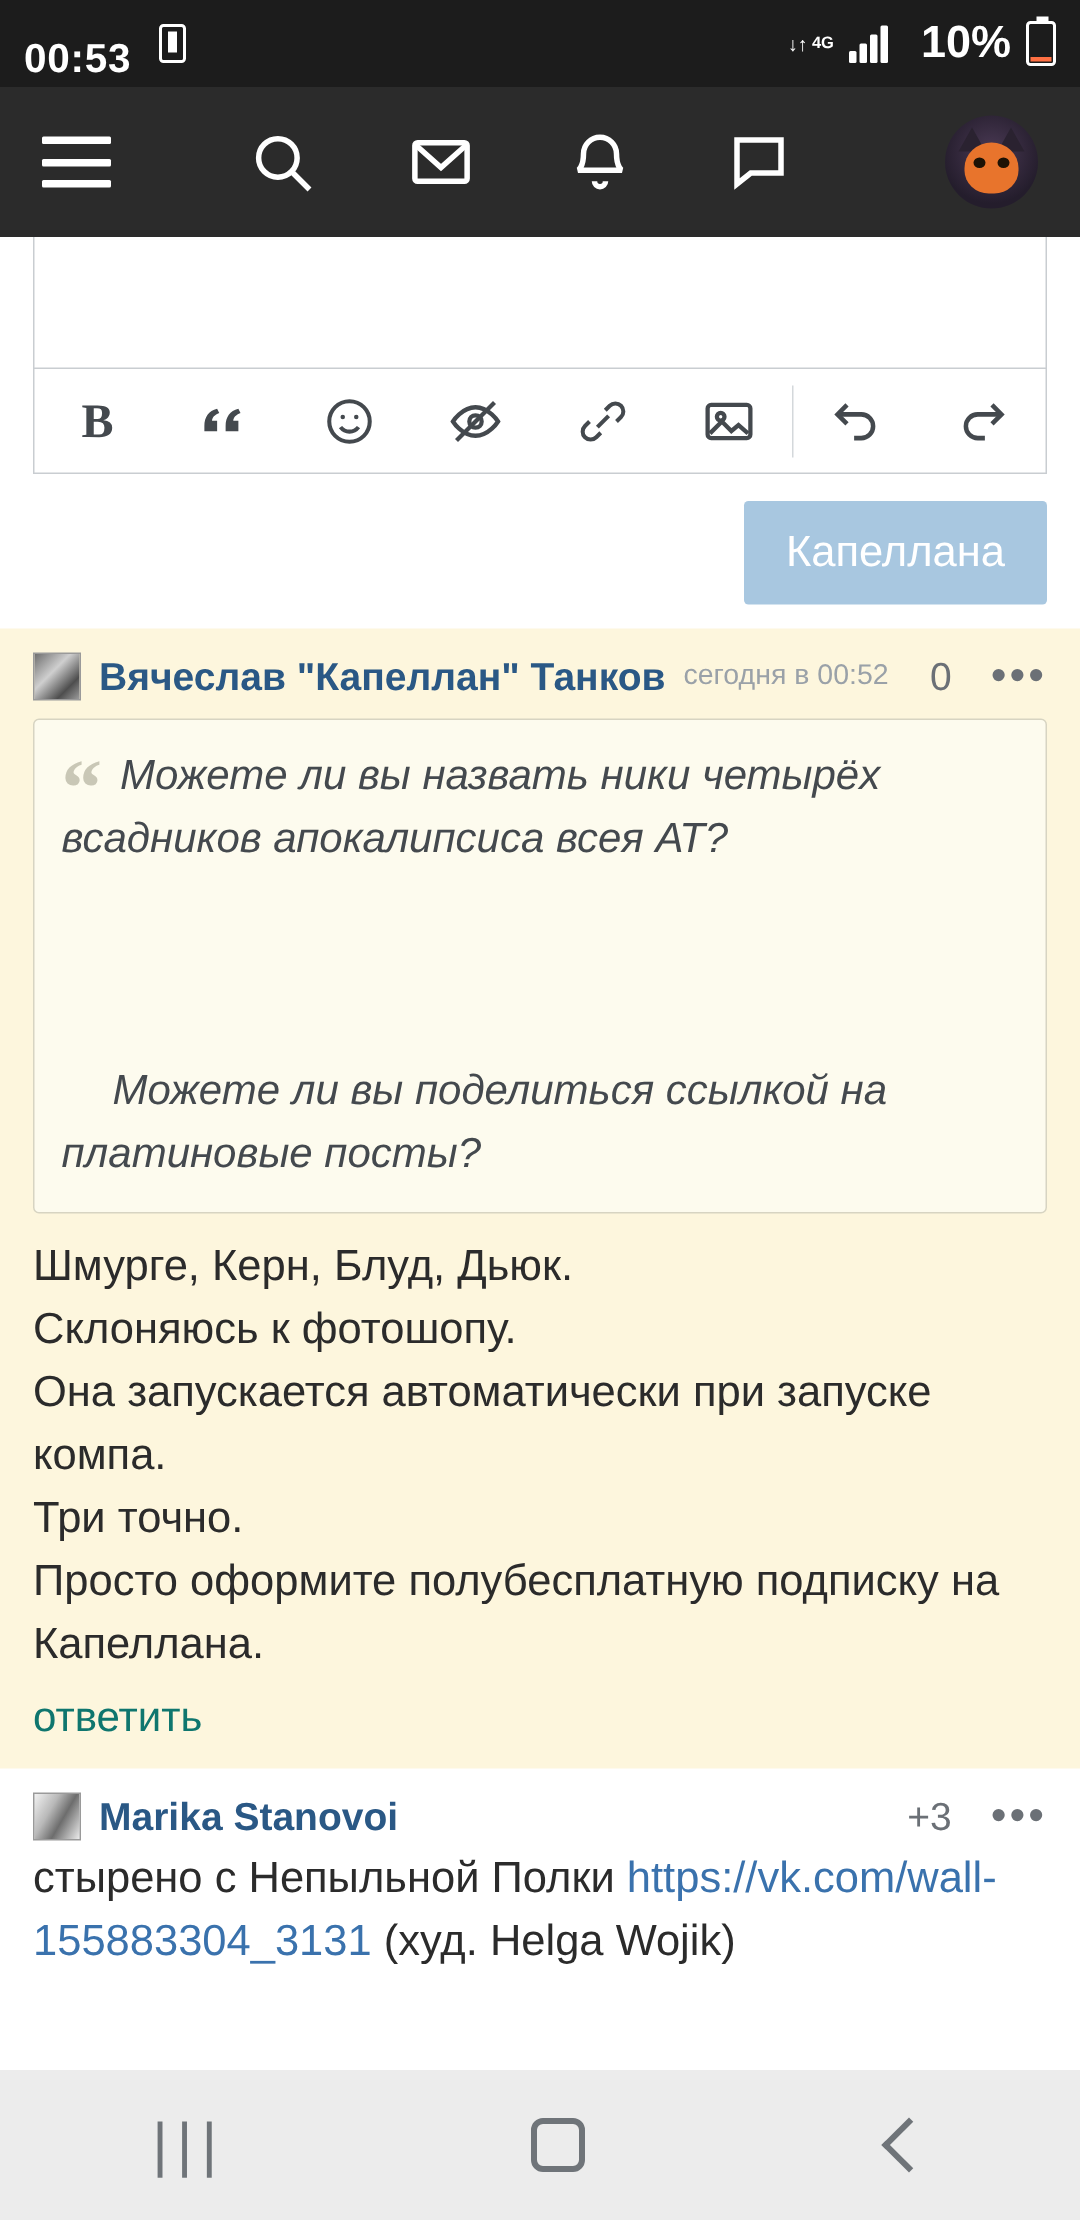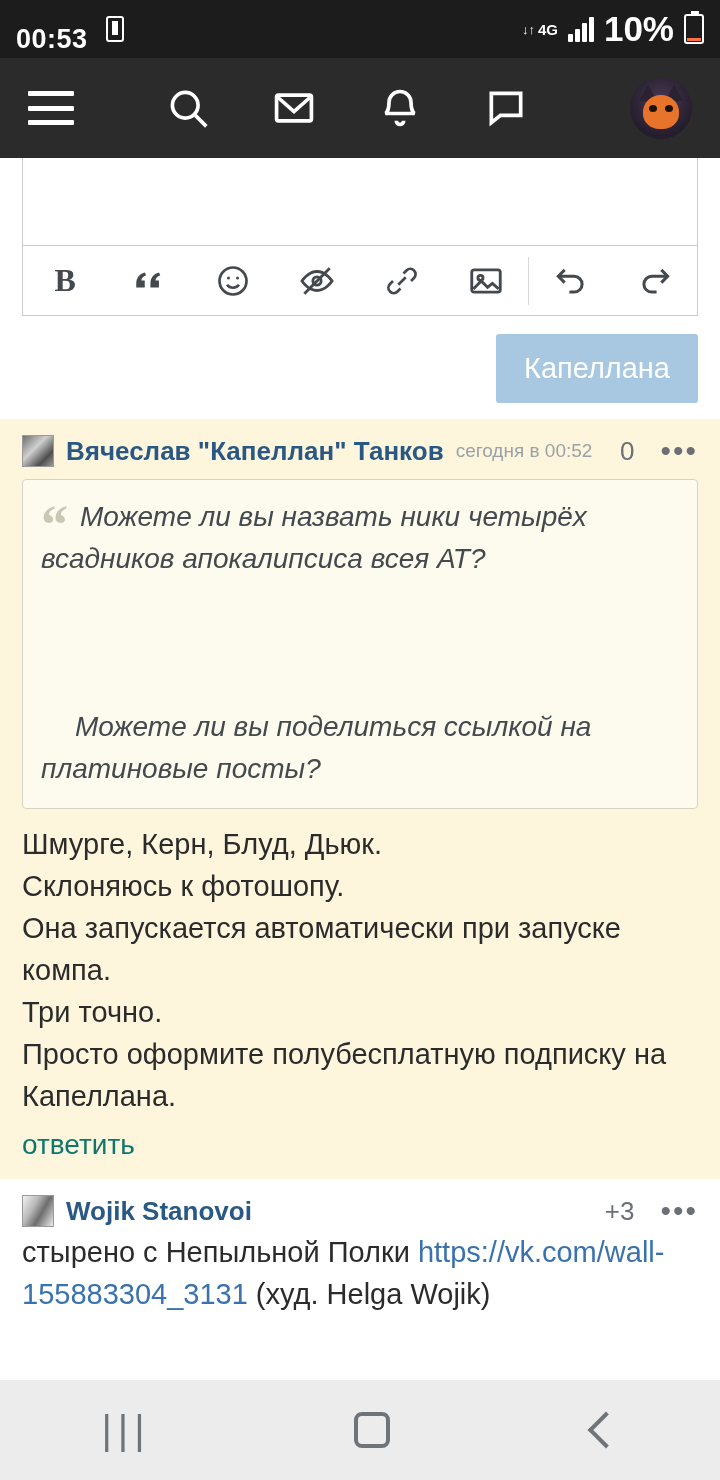--- a/index.html
+++ b/index.html
@@ -41,31 +41,31 @@
   .statusbar .spacer { flex: 1; }
   .statusbar .right-group {
     display: flex;
     align-items: center;
     gap: 10px;
   }
   .net4g {
     display: flex; align-items: center; gap: 3px;
     font-size: 15px; font-weight: bold; line-height: 1;
   }
-  .net4g .lbl { font-size: 15px; }
+  .net4g .lbl { font-size: 11px; }
   .net4g .arrows { font-size: 13px; line-height: 11px; }
   .signal {
     display: flex; align-items: flex-end; gap: 2px; height: 26px;
   }
   .signal i { width: 5px; background: #fff; display: block; border-radius: 1px; }
   .signal i:nth-child(1) { height: 8px; }
   .signal i:nth-child(2) { height: 13px; }
   .signal i:nth-child(3) { height: 19px; }
   .signal i:nth-child(4) { height: 25px; }
-  .batt-text { font-size: 35px; font-weight: bold; }
+  .batt-text { font-size: 30px; font-weight: bold; margin-left: 12px; }
   .batt {
     width: 20px; height: 30px;
     border: 2px solid #ffffff; border-radius: 3px;
     position: relative;
   }
   .batt::before {
     content: ""; position: absolute; top: -5px; left: 5px;
     width: 8px; height: 3px; background: #fff;
   }
   .batt .fill {
@@ -424,21 +424,21 @@
 Она запускается автоматически при запуске компа.
 Три точно.
 Просто оформите полубесплатную подписку на Капеллана.</span>
   </div>
   <span class="c-reply">ответить</span>
 </div>
 
 <div class="comment">
   <div class="comment-head">
     <span class="thumb second"></span>
-    <span class="c-author">Wojik Stanovoi</span>
+    <span class="c-author">Marika Stanovoi</span>
     <span class="c-spacer"></span>
     <span class="c-score">+3</span>
     <span class="c-more">•••</span>
   </div>
   <div class="c-body">
     <span>стырено с Непыльной Полки </span><span class="link">https://vk.com/wall-155883304_3131</span><span> (худ. Helga Wojik)</span>
   </div>
 </div>
 
 <div class="navbar">

